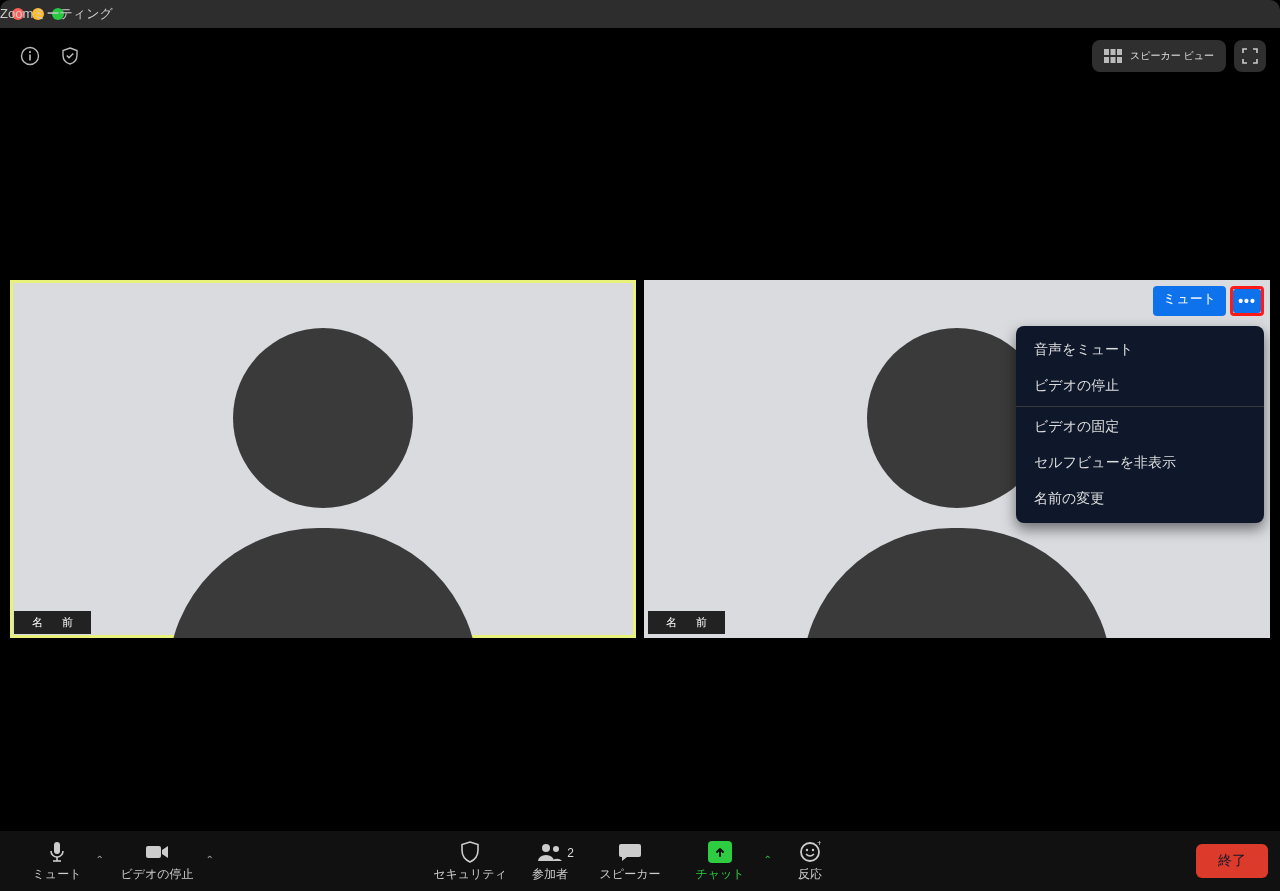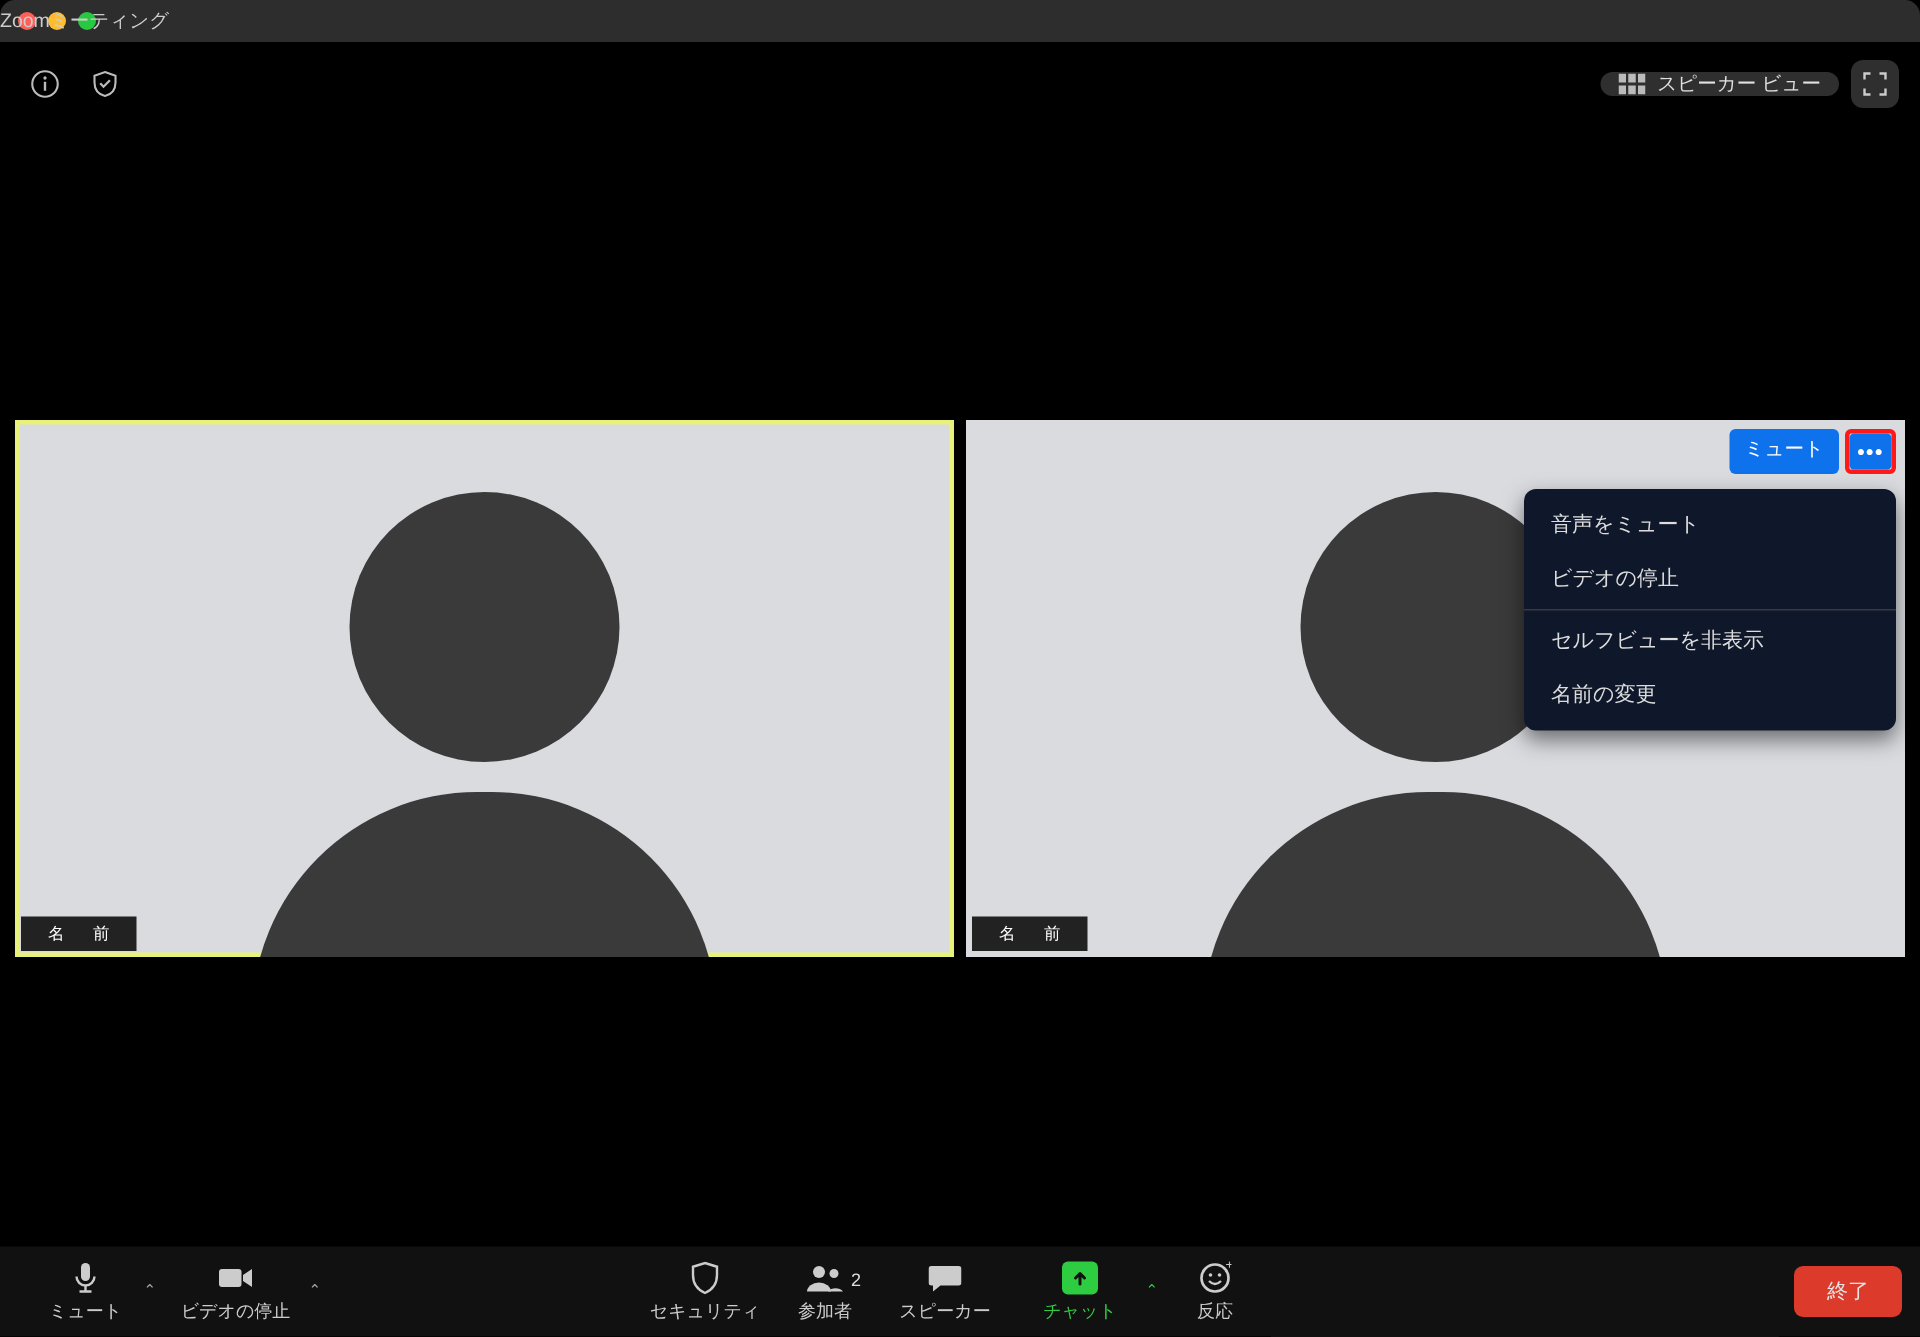--- a/index.html
+++ b/index.html
@@ -62,26 +62,26 @@
     margin-right: 8px;
   }
   .top-right {
     margin-left: auto;
     display: flex;
     gap: 8px;
     align-items: center;
   }
   .view-btn {
     background: #2f2f2f;
-    height: 16px;
+    height: 32px;
     border-radius: 8px;
     display: flex;
     align-items: center;
     padding: 4px 12px;
-    font-size: 13px;
+    font-size: 10px;
     gap: 8px;
     color: #e0e0e0;
   }
   .fs-btn {
     background: #2f2f2f;
     width: 32px; height: 32px;
     border-radius: 8px;
     display: flex;
     align-items: center;
     justify-content: center;
@@ -226,21 +226,21 @@
     right: -2px;
     top: 14px;
     font-size: 10px;
     color: #aaa;
   }
   .tb-item.green .caret { color: #2ecc40; }
   .tb-group-left { display: flex; }
   .tb-group-center { display: flex; position: absolute; left: 50%; transform: translateX(-50%); }
   .end-btn {
     background: #dc3a2a;
-    color: #e5e5e5;
+    color: #0f172a;
     border-radius: 6px;
     padding: 8px 22px;
     font-size: 14px;
     font-weight: 500;
     margin-left: auto;
   }
   .badge {
     font-size: 12px;
     color: #ddd;
     position: absolute;
@@ -320,20 +320,21 @@
         <div class="more-btn">
           <span>•••</span>
         </div>
       </div>
     </div>
 
     <div class="context-menu">
       <div class="mi">音声をミュート</div>
       <div class="mi">ビデオの停止</div>
       <div class="sep"></div>
+      <div class="mi">ビデオの固定</div>
       <div class="mi">セルフビューを非表示</div>
       <div class="mi">名前の変更</div>
     </div>
   </div>
 </div>
 
 <div class="bottom-bar">
 
   <div class="tb-group-left">
     <div class="tb-item" style="min-width:90px">

